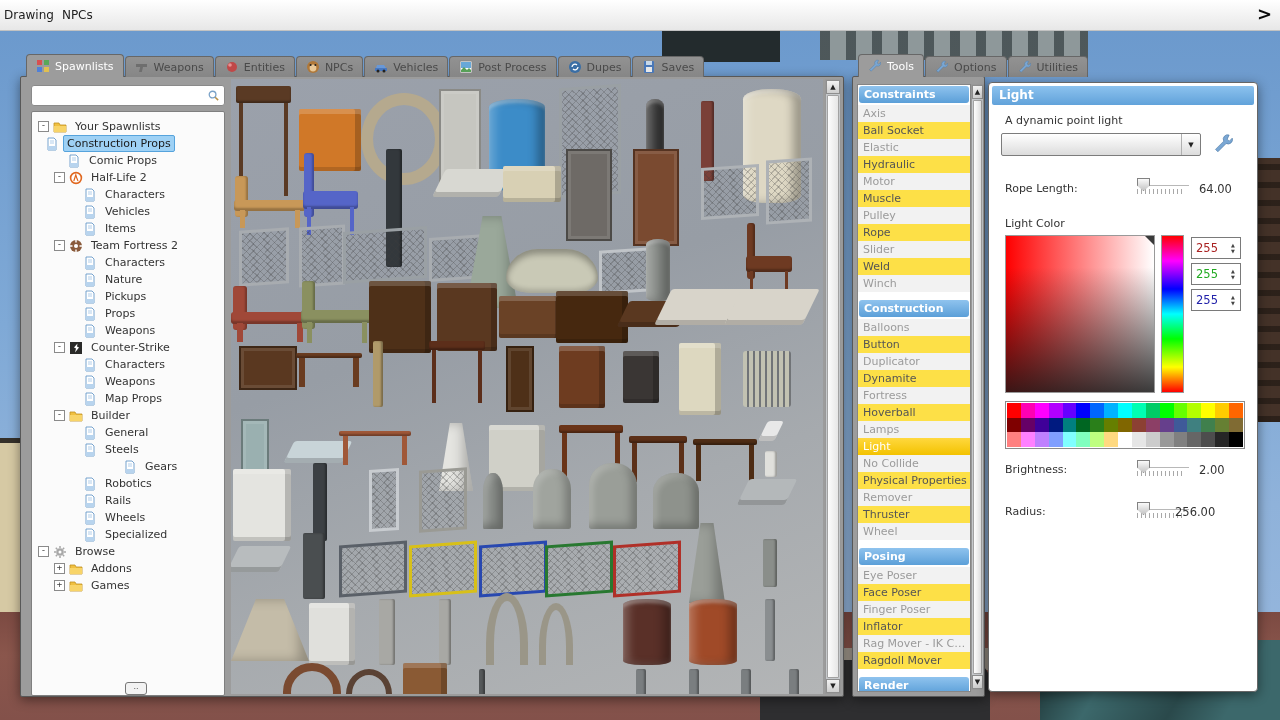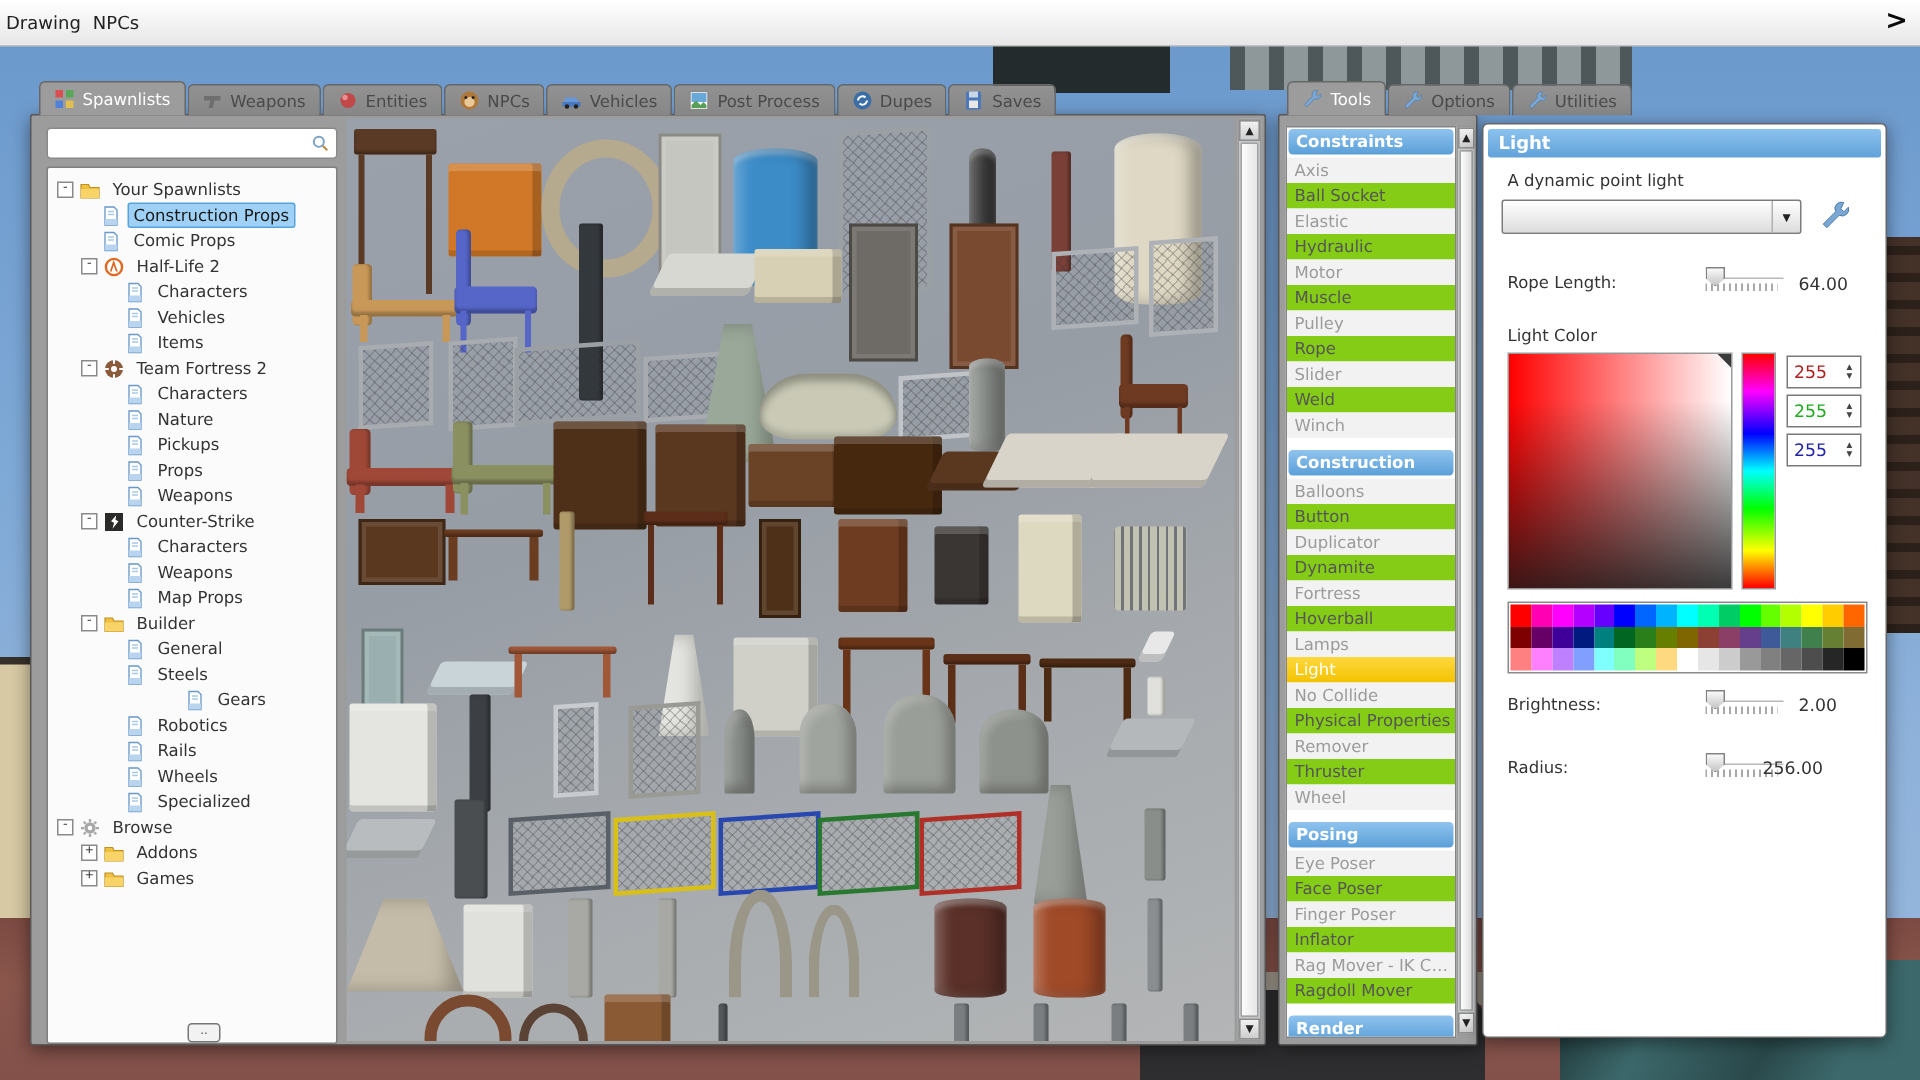--- a/index.html
+++ b/index.html
@@ -68,21 +68,21 @@
   #tools-panel{position:absolute;left:852px;top:55px;width:133px;height:642px;z-index:2;}
   #tools-body{top:21px;}
   #tool-list{position:absolute;left:4px;top:7px;width:112px;height:606px;background:#fff;
     border:1px solid #858585;overflow:hidden;font-size:11px;}
   .tool-hdr{height:17px;margin:8px 1px 2px;background:linear-gradient(#8fc3ee,#5b9fd8);
     border-radius:3px;color:#fff;font-weight:bold;font-size:11px;line-height:17px;padding-left:5px;}
   .tool-hdr.first{margin-top:1px;}
   .tool-item{height:17px;line-height:17px;padding-left:5px;white-space:nowrap;overflow:hidden;
     text-overflow:ellipsis;}
   .tool-item.odd{background:#f2f2f2;color:#9b9b9b;}
-  .tool-item.even{background:#84cc16;color:#555;}
+  .tool-item.even{background:#fde047;color:#555;}
   .tool-item.selected{background:linear-gradient(#ffd83e,#f3c200);color:#fff;}
   #tools-scroll{left:118px;top:7px;height:606px;width:13px;}
   #tools-scroll .scroll-btn{width:11px;}
   #tools-scroll .scroll-thumb{width:9px;}
   
   #light-panel{position:absolute;left:988px;top:82px;width:268px;height:608px;z-index:2;
     background:#fff;border:1px solid #666;border-radius:4px;box-shadow:0 3px 12px rgba(0,0,0,.45);
     font-size:11px;color:#333;}
   #lp-title{position:absolute;left:3px;right:3px;top:3px;height:19px;
     background:linear-gradient(#8cc2ee,#61a2da);border-radius:2px;color:#fff;font-weight:bold;
@@ -218,21 +218,21 @@
     </div>
     <div id="tree">
         <div class="tree-row" style="padding-left: 6px;">
           <span class="exp">-</span>
           <span class="ticon"><svg viewBox="0 0 14 14" width="14" height="14">
               <path d="M1 3h5l1 2h6v7H1z" fill="#f0c040" stroke="#c09020" stroke-width="0.8"></path>
               <path d="M1 6h12v6H1z" fill="#f8d468"></path>
             </svg></span>
           <span class="tlabel">Your Spawnlists</span>
         </div>
-        <div class="tree-row selected" style="padding-left: 22px;">
+        <div class="tree-row selected" style="">
           <span class="exp-spacer"></span>
           <span class="ticon"><svg viewBox="0 0 14 14" width="14" height="14">
               <path d="M3 1h6l2 2v10H3z" fill="#fff" stroke="#6898c8" stroke-width="0.9"></path>
               <path d="M3 9h8v4H3z" fill="#b8d4ee"></path>
               <path d="M5 4h4M5 6h4" stroke="#a8c8e8" stroke-width="0.9"></path>
             </svg></span>
           <span class="tlabel">Construction Props</span>
         </div>
         <div class="tree-row" style="padding-left: 22px;">
           <span class="exp-spacer"></span>

